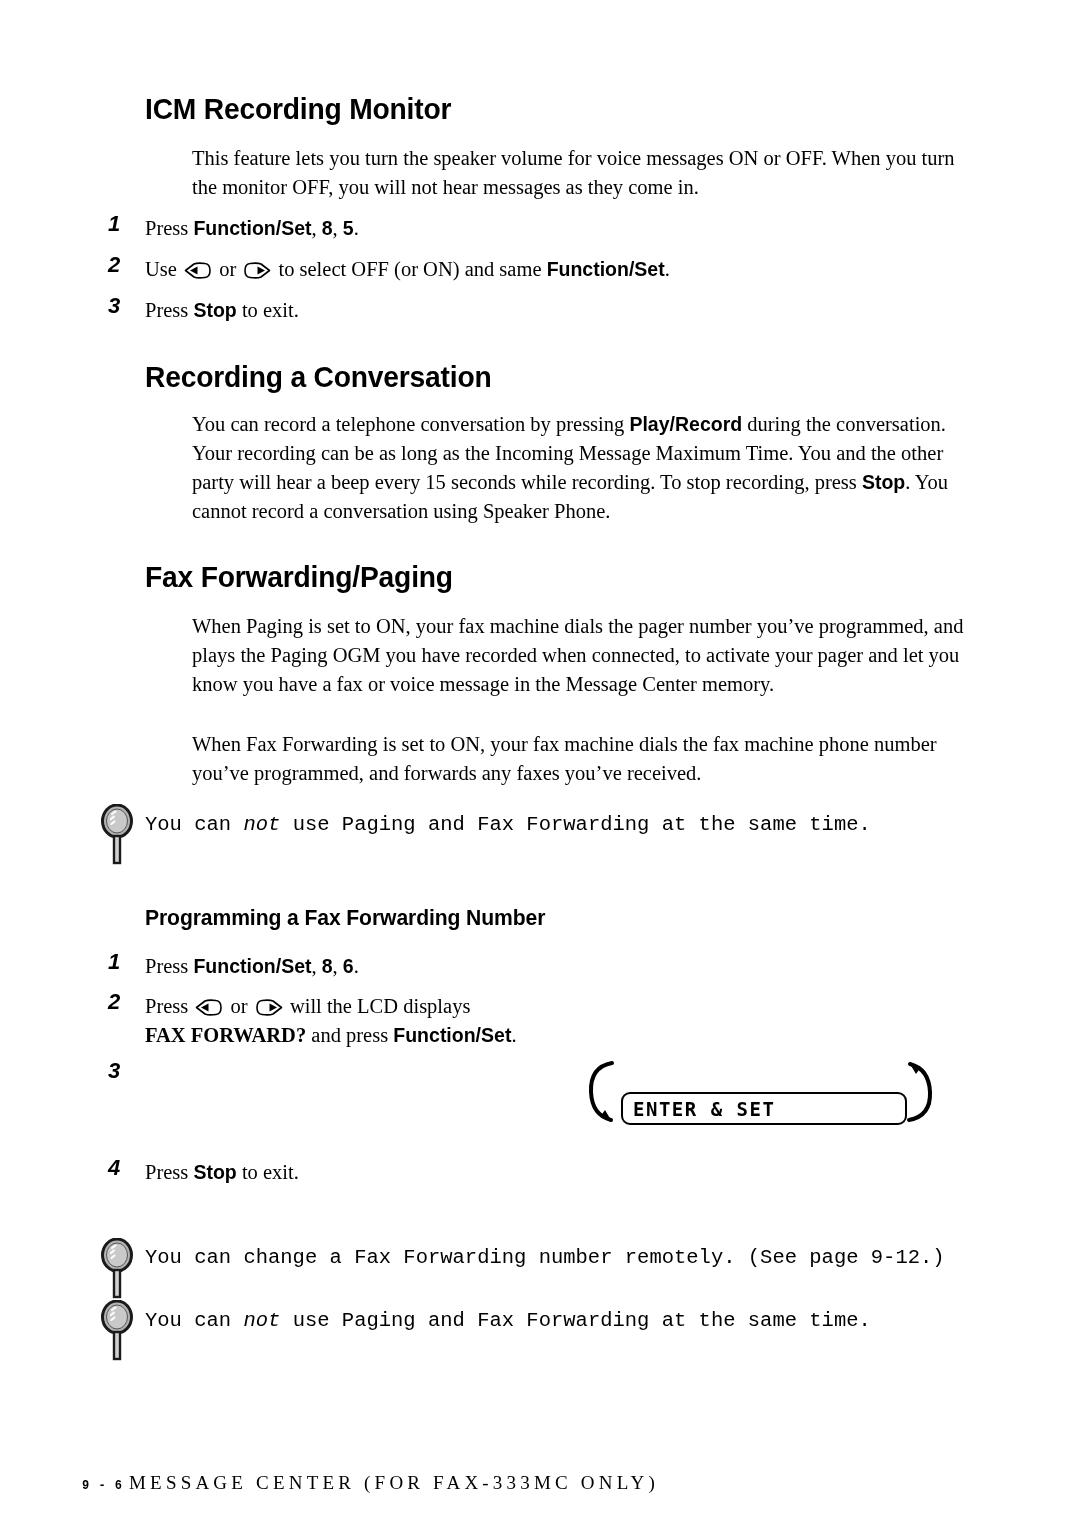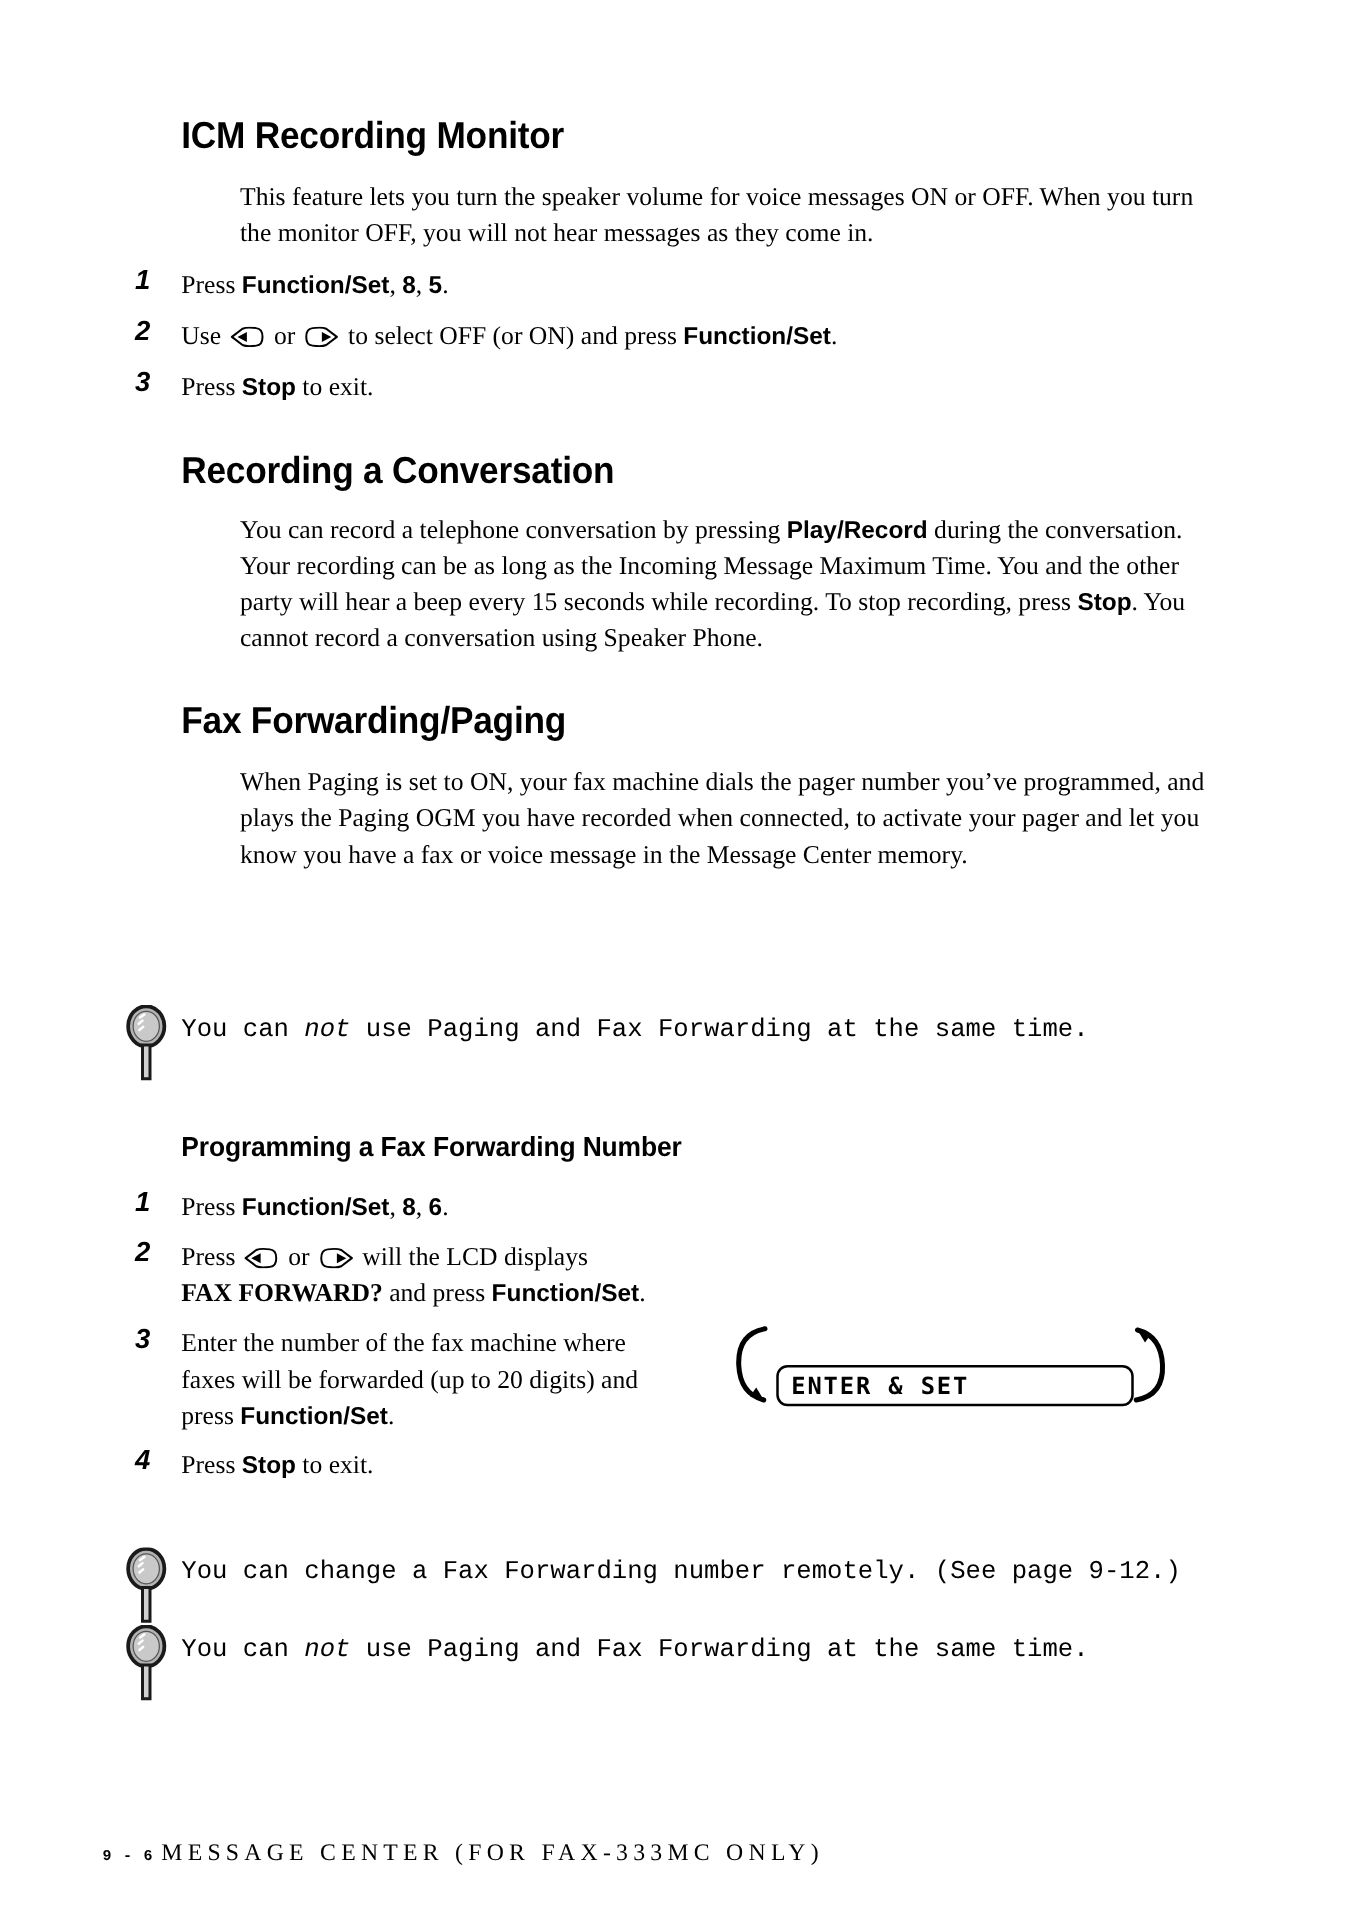--- a/index.html
+++ b/index.html
@@ -208,38 +208,39 @@
   <div class="step-text" style="top:214px">
     <span>Press </span><span class="bsans">Function/Set</span><span>, </span><span class="bsans">8</span><span>, </span><span class="bsans">5</span><span>.</span>
   </div>
 
   <div class="step-num" style="top:252px">2</div>
   <div class="step-text" style="top:255px">
     <span>Use </span><svg class="keyglyph">
         <use href="#sym-left-key"></use>
       </svg><span> or </span><svg class="keyglyph">
         <use href="#sym-right-key"></use>
-      </svg><span> to select OFF (or ON) and press </span><span class="bsans">Function/Set</span><span>.</span>
+      </svg><span> to select OFF (or ON) and same </span><span class="bsans">Function/Set</span><span>.</span>
   </div>
 
   <div class="step-num" style="top:293px">3</div>
   <div class="step-text" style="top:296px">
     <span>Press </span><span class="bsans">Stop</span><span> to exit.</span>
   </div>
 
   <div class="h1" style="top:360px">Recording a Conversation</div>
 
   <div class="para" style="top:410px; width:790px">
     <span>You can record a telephone conversation by pressing </span><span class="bsans">Play/Record</span><span> during the conversation. Your recording can be as long as the Incoming Message Maximum Time. You and the other party will hear a beep every 15 seconds while recording. To stop recording, press </span><span class="bsans">Stop</span><span>. You cannot record a conversation using Speaker Phone.</span>
   </div>
 
   <div class="h1" style="top:560px">Fax Forwarding/Paging</div>
 
   <div class="para" style="top:612px; width:790px">When Paging is set to ON, your fax machine dials the pager number you’ve programmed, and plays the Paging OGM you have recorded when connected, to activate your pager and let you know you have a fax or voice message in the Message Center memory.</div>
 
+  <div class="para" style="top:730px; width:790px">When Fax Forwarding is set to ON, your fax machine dials the fax machine phone number you’ve programmed, and forwards any faxes you’ve received.</div>
 
   <svg class="note-icon" style="left:100px; top:804px">
       <use href="#sym-magnifier"></use>
     </svg>
   <div class="note-text" style="top:810px">
     <span>You can </span><span class="ital">not</span><span> use Paging and Fax Forwarding at the same time.</span>
   </div>
 
   <div class="h2" style="top:905px">Programming a Fax Forwarding Number</div>
 
@@ -252,25 +253,20 @@
   <div class="step-text" style="top:992px">
     <span>Press </span><svg class="keyglyph">
         <use href="#sym-left-key"></use>
       </svg><span> or </span><svg class="keyglyph">
         <use href="#sym-right-key"></use>
       </svg><span> will the LCD displays</span><br>
     <span class="bserif">FAX FORWARD?</span><span> and press </span><span class="bsans">Function/Set</span><span>.</span>
   </div>
 
   <div class="step-num" style="top:1058px">3</div>
-  <div class="step-text" style="top:1061px; width:430px">
-    <span>Enter the number of the fax machine where</span><br>
-    <span>faxes will be forwarded (up to 20 digits) and</span><br>
-    <span>press </span><span class="bsans">Function/Set</span><span>.</span>
-  </div>
 
   <div class="lcd-wrap">
     <svg class="lcd-arrow left">
         <use href="#sym-arc-down"></use>
       </svg>
     <div class="lcd-box bottom">
       <div class="lcd-text">ENTER &amp; SET</div>
     </div>
     <svg class="lcd-arrow right">
         <use href="#sym-arc-up"></use>

